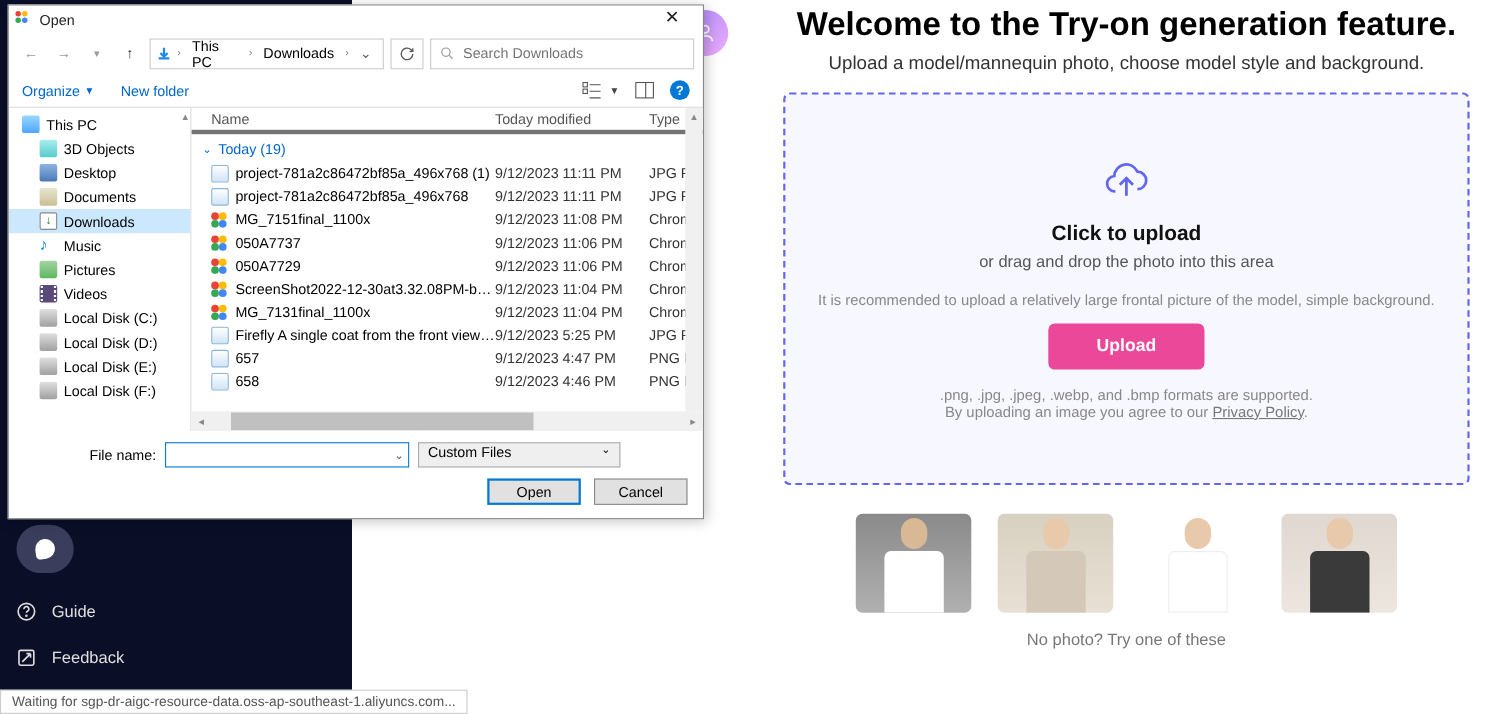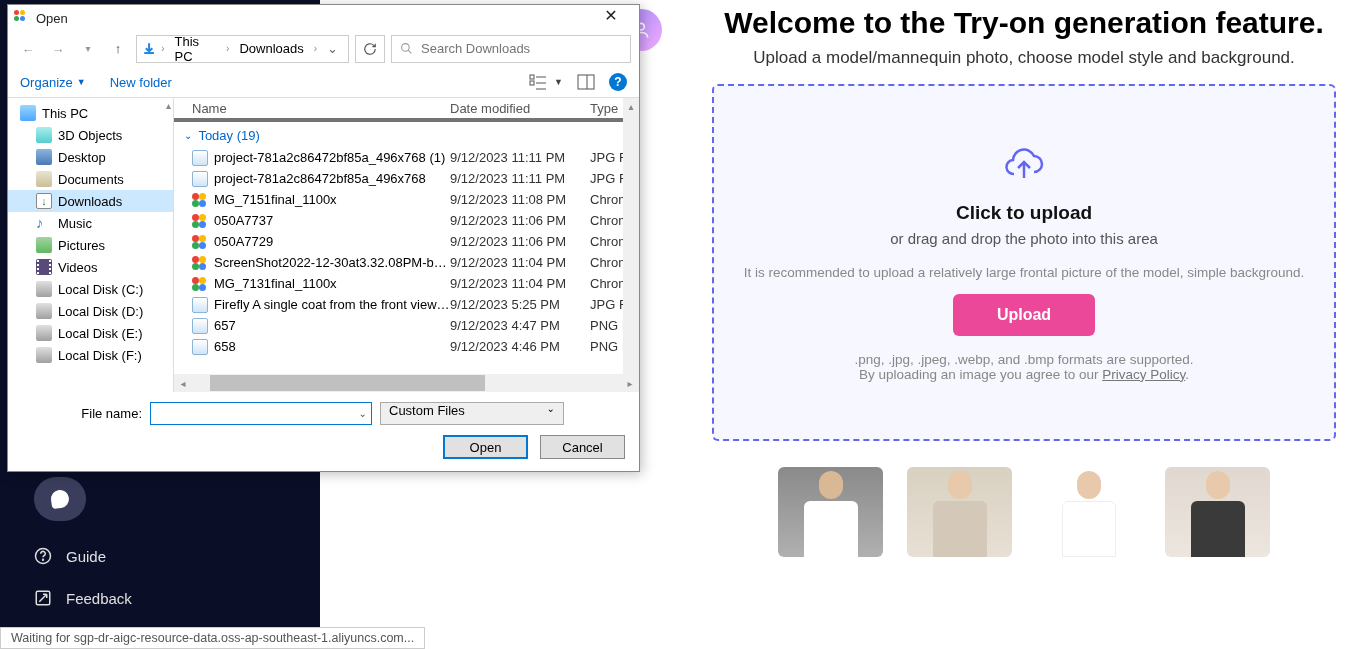--- a/index.html
+++ b/index.html
@@ -1,21 +1,21 @@
 <!DOCTYPE html>
 <html><head>
 <meta charset="utf-8">
 <style>
 * { margin: 0; padding: 0; box-sizing: border-box; font-family: 'Segoe UI', Tahoma, sans-serif; }
 body { width: 1366px; height: 649px; overflow: hidden; position: relative; background: #fff; }
 
 
 .app { position: absolute; inset: 0; display: flex; }
 .app-sidebar { width: 320px; background: #0a0e27; color: #fff; display: flex; flex-direction: column; }
-.sidebar-bottom { margin-top: auto; padding: 30px 0 30px 34px; }
+.sidebar-bottom { margin-top: auto; padding: 30px 0 30px 15px; }
 .sidebar-item { display: flex; align-items: center; gap: 14px; padding: 12px 0; font-size: 15px; color: #e0e0e0; cursor: pointer; }
 .chat-bubble { width: 52px; height: 44px; border-radius: 26px; background: #3a3e5c; display: flex; align-items: center; justify-content: center; margin-bottom: 14px; }
 .chat-inner { width: 18px; height: 18px; background: #fff; border-radius: 50% 50% 50% 4px; transform: rotate(-8deg); }
 
 .app-main { flex: 1; background: #fff; position: relative; display: flex; }
 .topbar { height: 60px; display: flex; align-items: center; justify-content: flex-end; gap: 14px; padding: 0 20px; }
 .btn { height: 40px; padding: 0 20px; border-radius: 8px; border: none; font-size: 15px; font-weight: 600; display: flex; align-items: center; gap: 8px; cursor: pointer; }
 .btn-gen { background: #b5b5ff; color: #fff; }
 .btn-pricing { background: #ff3d9e; color: #fff; }
 .cart-icon-svg { width: 18px; height: 18px; stroke: #fff; stroke-width: 2; fill: none; }
@@ -220,20 +220,21 @@
               <div class="body-s"></div>
             </div>
           </div>
         <div class="thumb t4">
             <div class="model-shape">
               <div class="head"></div>
               <div class="body-s"></div>
             </div>
           </div>
       </div>
+      <div class="no-photo">No photo? Try one of these</div>
     </div>
   </div>
 </div>
 
 <div class="dialog">
   <div class="dlg-title">
     <div class="dlg-title-icon">
       <div class="chrome-dots">
           <div class="cd r"></div>
           <div class="cd y"></div>
@@ -350,21 +351,21 @@
           <span>Local Disk (E:)</span>
         </div>
         <div class="tree-item">
           <div class="tree-icon ico-disk"></div>
           <span>Local Disk (F:)</span>
         </div>
       </div>
     <div class="filepane">
       <div class="col-headers">
         <div class="col-name">Name</div>
-        <div class="col-date">Date modified</div>
+        <div class="col-date">Today modified</div>
         <div class="col-type">Type</div>
       </div>
       <div class="file-list" id="file-list">
         <div class="group-hdr">
           <span class="group-chev">⌄</span>
           <span>Today (19)</span>
         </div>
       <div class="row">
             <div class="row-icon ico-img-file"></div>
             <div class="row-name">project-781a2c86472bf85a_496x768 (1)</div>

